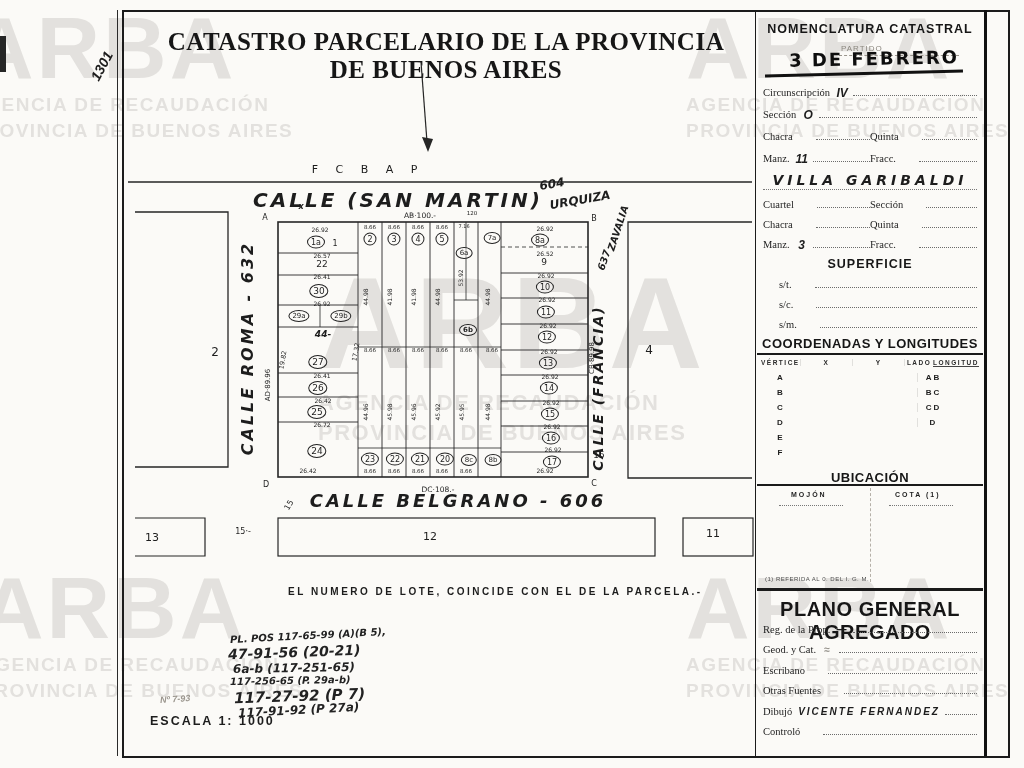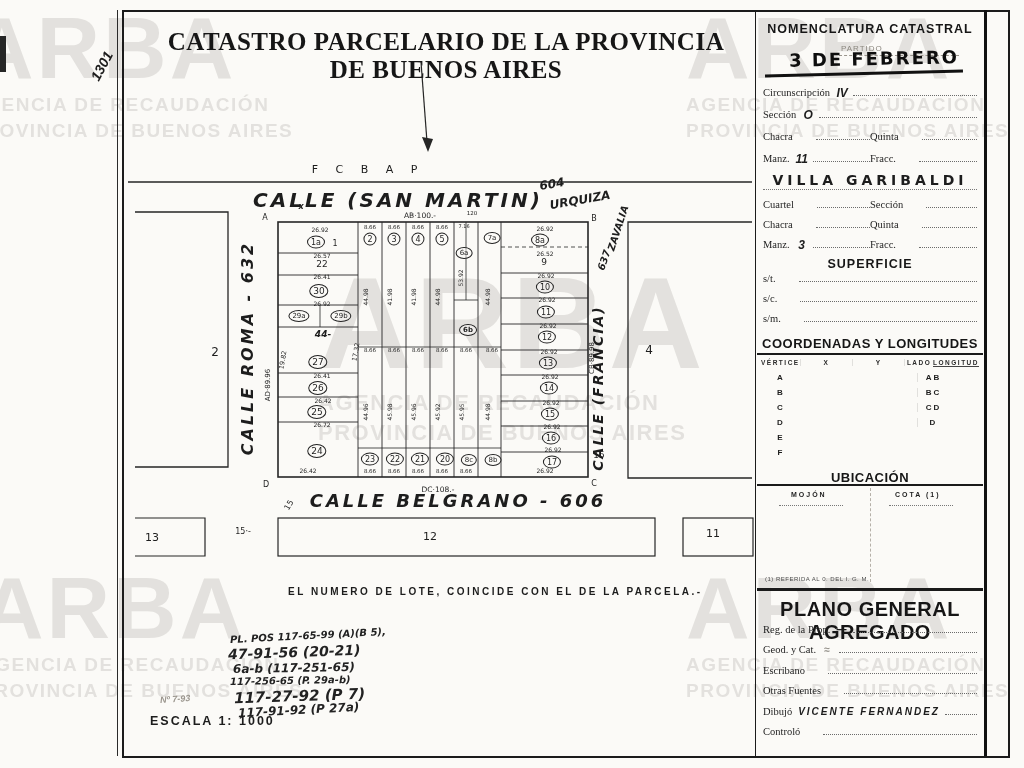--- a/index.html
+++ b/index.html
@@ -41,21 +41,21 @@
   .fldr{flex:1;border-bottom:1px dotted #6b6b6b;margin-bottom:2px;min-width:8px;}
   .frow{display:flex;align-items:flex-end;padding:0 6px 2px 6px;box-sizing:border-box;}
   .fcell{flex:1;display:flex;align-items:flex-end;}
   .rows{position:absolute;left:0;right:0;}
   .g22 .frow{height:22px;} .g20 .frow{height:20px;} .g21 .frow{height:20.5px;}
   #stamp{left:4px;width:100%;text-align:center;font-weight:700;font-size:18px;letter-spacing:2px;
          transform:rotate(-1.2deg);color:#0e0e0e;font-family:"DejaVu Sans",sans-serif;}
   #stampbar{left:8px;width:198px;height:3px;background:#111;transform:rotate(-1.5deg);}
   #partido{left:84px;font-size:8px;letter-spacing:1px;color:#8b877f;}
   #pdots{left:82px;width:120px;border-bottom:1px dashed #9a958c;height:1px;}
-  #villa{left:0;width:100%;text-align:center;font-family:"DejaVu Sans",sans-serif;
+  #villa{left:0;width:100%;text-align:center;font-family:"DejaVu Sans",sans-serif;font-style:italic;
          font-weight:700;font-size:14px;letter-spacing:4px;}
   #villadots{left:6px;right:6px;border-bottom:1px dotted #777;height:1px;position:absolute;}
   
   .crow{display:flex;height:15px;align-items:center;padding:0 4px;}
   .cc{box-sizing:border-box;text-align:center;}
   .c0{width:40px;} .c1{width:58px;} .c2{width:58px;} .c3{width:32px;} .c4{flex:1;}
   .chead .cc{font-size:6.5px;letter-spacing:1.5px;color:#2b2b2b;font-weight:700;}
   .cbody .cc{font-size:8px;font-weight:700;letter-spacing:2px;}
   .c1,.c2,.c3{border-left:1px solid rgba(0,0,0,0.10);}
   .chead .c4{border-bottom:1px solid #444;}
@@ -356,21 +356,21 @@
           </div>
           <div class="fcell">
             <span class="flbl">Fracc.</span>
             <span class="fval"></span>
             <span class="fldr"></span>
           </div>
         </div>
       </div>
 
     <div class="ptitle" style="top:247px;font-size:12.5px;letter-spacing:1px;">SUPERFICIE</div>
-    <div class="rows g20" id="sup-rows" style="top:256px;">
+    <div class="rows g20" id="sup-rows" style="top:262px;margin-left:16px;">
         <div class="frow">
           <div class="fcell">
             <span class="flbl">s/t.</span>
             <span class="fval"></span>
             <span class="fldr"></span>
           </div>
         </div>
         <div class="frow">
           <div class="fcell">
             <span class="flbl">s/c.</span>

